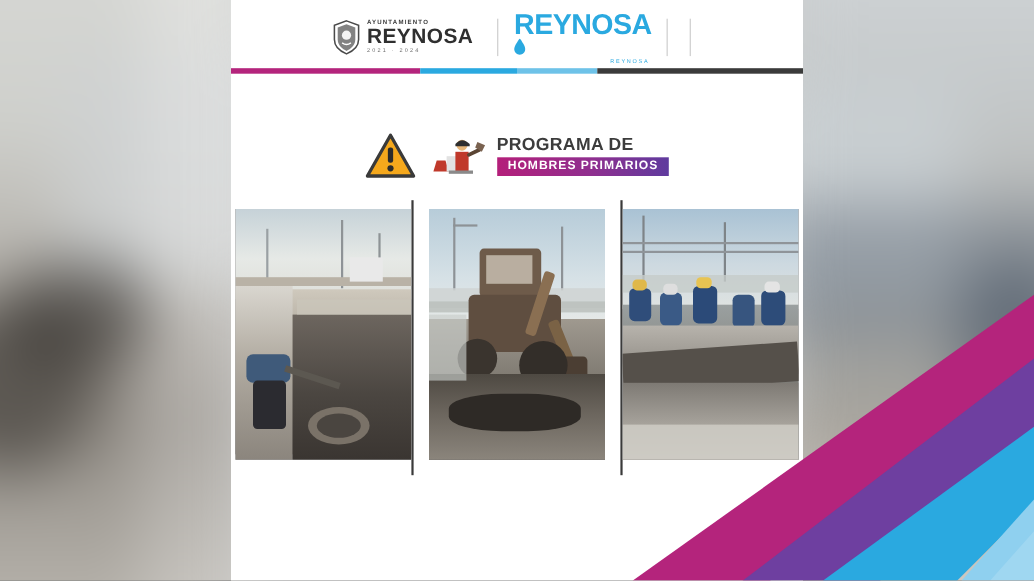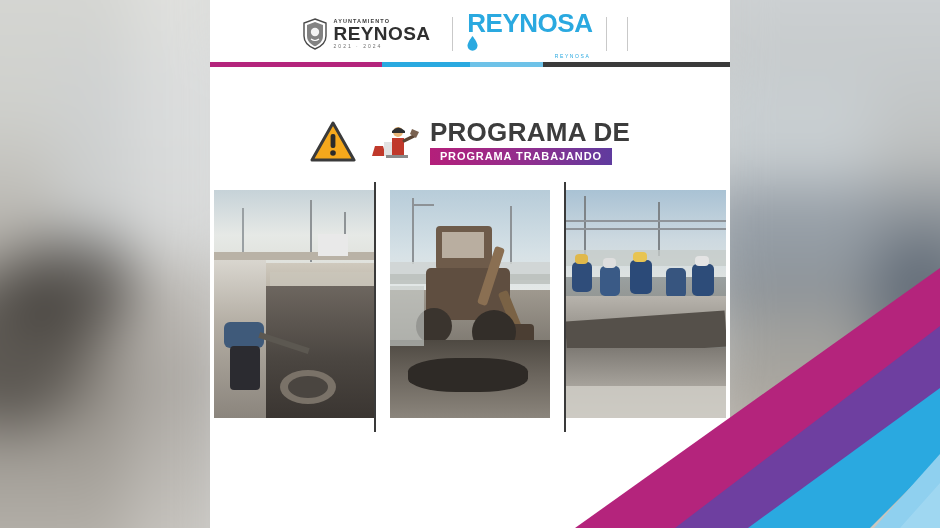--- a/index.html
+++ b/index.html
@@ -163,21 +163,21 @@
     align-items: center;
     justify-content: center;
     gap: 10px;
     margin-top: 46px;
     height: 52px;
   }
   .warn-icon { width: 46px; height: 42px; }
   .worker-icon { width: 54px; height: 40px; }
   .title-text { line-height: 1; }
   .title-main {
-    font-size: 26px;
+    font-size: 16px;
     font-weight: bold;
     color: #3c3c3c;
     letter-spacing: .3px;
   }
   .title-sub {
     margin-top: 3px;
     display: inline-block;
     background: linear-gradient(90deg,#b41f7a 0%,#8f2f8f 55%,#5f3b9e 100%);
     color: #fff;
     font-size: 11px;
@@ -311,21 +311,21 @@
           <rect x="26" y="16" width="12" height="18" fill="#c0392b"></rect>
           <circle cx="32" cy="10" r="5" fill="#e8b77a"></circle>
           <path d="M26 9 Q32 2 39 9 L39 11 L26 11 Z" fill="#2f2f2f"></path>
           <rect x="36" y="18" width="14" height="3.4" rx="1.6" fill="#5a4433" transform="rotate(-26 36 18)"></rect>
           <path d="M46 7 l7 3 -3 6 -6 -4 Z" fill="#7a6250"></path>
           <rect x="20" y="33" width="22" height="3" fill="#8a8a8a"></rect>
         </svg>
       </span>
       <span class="title-text">
         <div class="title-main">PROGRAMA DE</div>
-        <div class="title-sub">PROGRAMA TRABAJANDO</div>
+        <div class="title-sub">HOMBRES PRIMARIOS</div>
       </span>
     </div>
 
     <div class="photos">
 
       <div class="photo p1">
         <div class="ph-sky" style="background:linear-gradient(180deg,#c6d2d8 0%,#e6e9e6 55%,#dedfd9 100%)"></div>
         <div class="ph-road" style="top:32%;background:linear-gradient(180deg,#cfc9bd 0%,#a9a296 35%,#7c766e 75%,#5d5852 100%)"></div>
         <div class="ph-el" style="left:28px;top:18px;width:2px;height:52px;background:#9aa0a3"></div>
         <div class="ph-el" style="left:96px;top:10px;width:2px;height:62px;background:#8e9396"></div>

